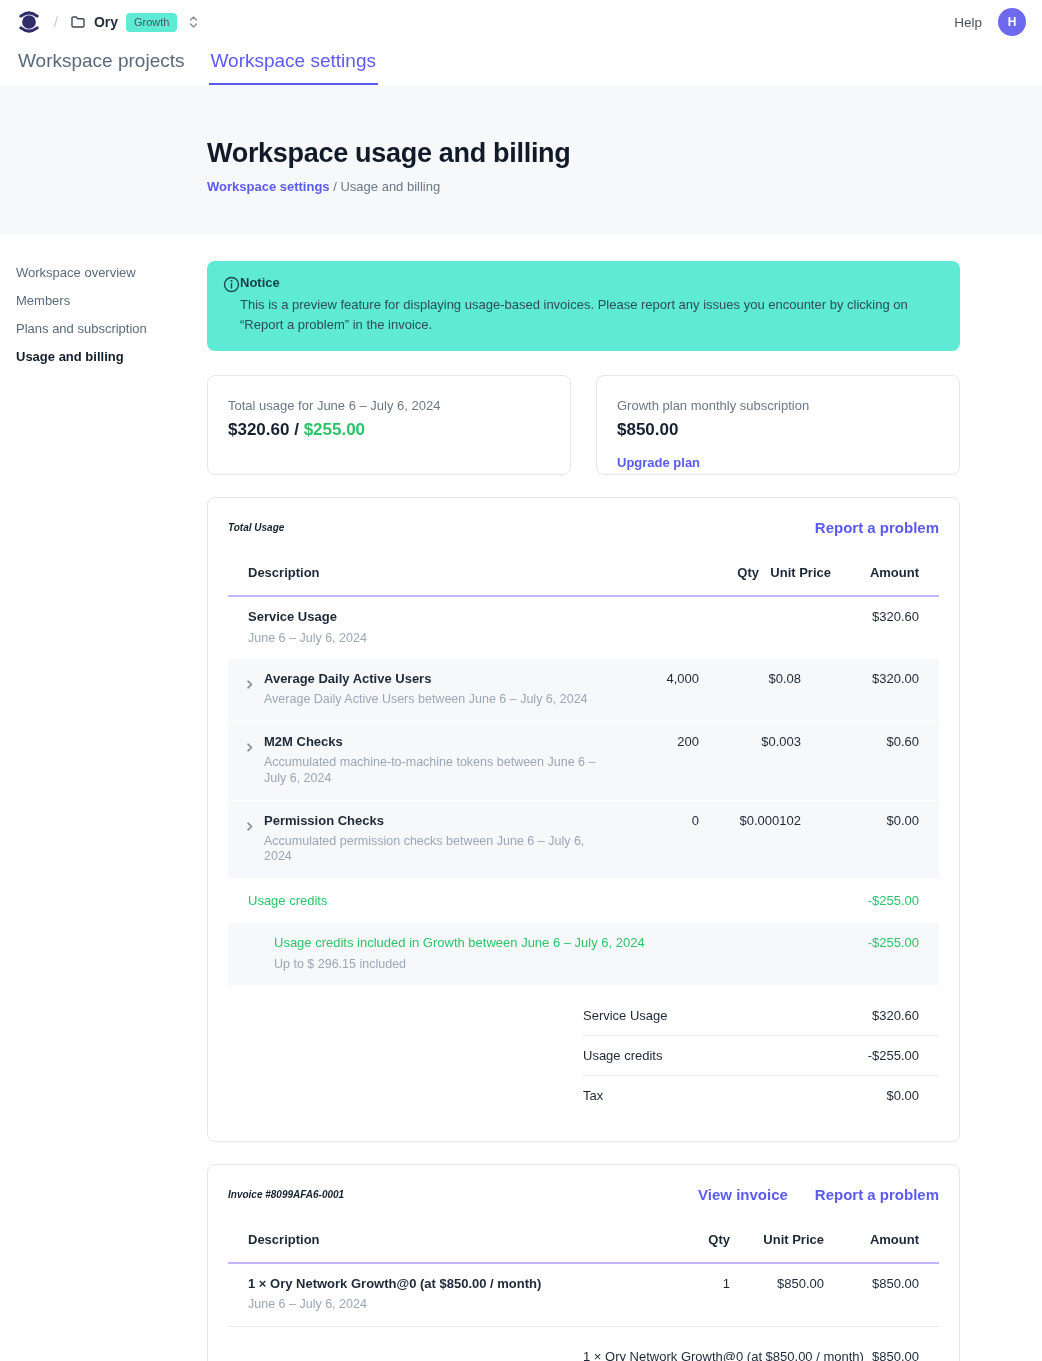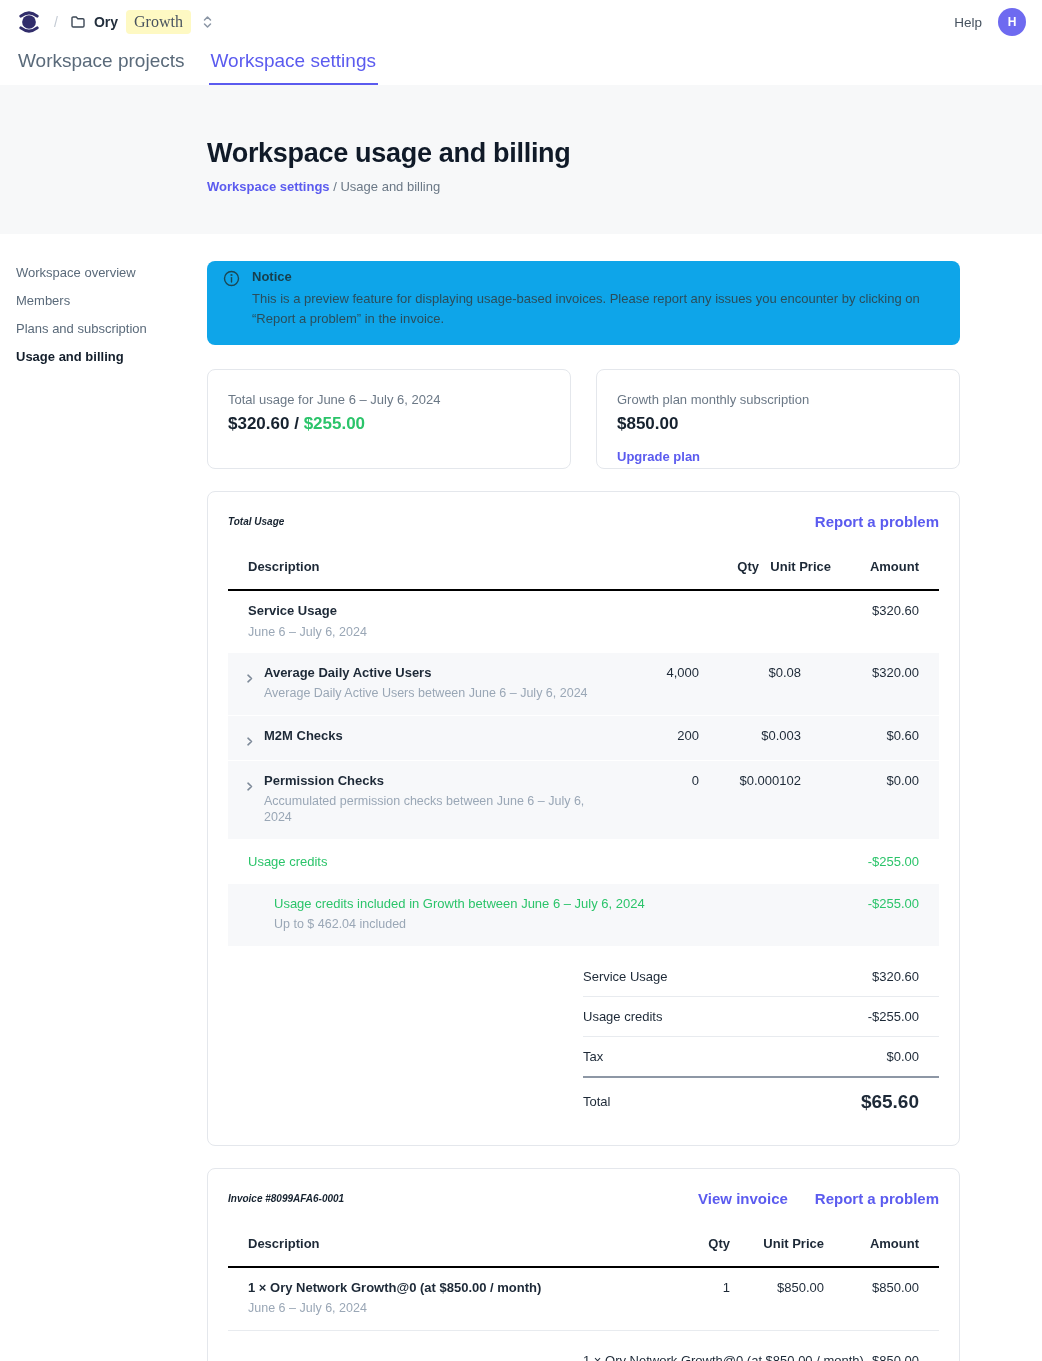--- a/index.html
+++ b/index.html
@@ -12,21 +12,21 @@
   a { text-decoration:none; }
 
   
   .topbar { height:44px; display:flex; align-items:center; justify-content:space-between; padding:0 16px; background:#fff; }
   .tb-left { display:flex; align-items:center; gap:12px; }
   .logo { width:26px; height:26px; display:flex; align-items:center; justify-content:center; cursor:pointer; }
   .tb-sep { color:#c3cad3; font-size:14px; }
   .ws-switch { display:flex; align-items:center; gap:8px; cursor:pointer; }
   .folder-ic { display:flex; }
   .ws-name { font-size:14px; font-weight:600; color:#222e3c; }
-  .badge { background:#fef9c3; color:#49535f; font-size:16px; line-height:1; padding:4px 8px; border-radius:4px;font-family:Liberation Serif, serif; }
+  .badge { background:#5eead4; color:#49535f; font-size:11px; line-height:1; padding:4px 8px; border-radius:4px; }
   .unfold-ic { display:flex; margin-left:2px; }
   .tb-right { display:flex; align-items:center; gap:16px; }
   .help { font-size:13.5px; color:#46525f; cursor:pointer; }
   .avatar { width:28px; height:28px; border-radius:50%; background:#6e6af0; color:#fff;
             font-size:12px; font-weight:700; display:flex; align-items:center; justify-content:center; cursor:pointer; }
 
   
   .tabs { display:flex; gap:22px; padding:0 16px; background:#fff; }
   .tab { background:none; border:none; font-family:inherit; font-size:19px; color:#5a6a7a;
          padding:6px 2px 11px; border-bottom:2px solid transparent; cursor:pointer; }
@@ -40,42 +40,42 @@
   .crumbs .c-sep, .crumbs .c-cur { color:#6b7886; }
 
   
   .main { display:flex; padding:0 82px 16px 16px; }
   .sidenav { width:191px; flex-shrink:0; padding-top:31px; }
   .sidenav .item { font-size:13px; color:#5a6a7a; margin-bottom:13px; cursor:pointer; }
   .sidenav .item.active { color:#131e2b; font-weight:700; }
   .content { width:753px; padding-top:27px; }
 
   
-  .notice { background:#0ea5e9; border-radius:8px; padding:8px 16px 16px; display:flex; gap:12px; }
+  .notice { background:#5eead4; border-radius:8px; padding:14px 16px 16px; display:flex; }
   .notice-icon { margin-top:1px; flex-shrink:0; }
   .notice-title { font-size:13px; font-weight:700; color:#173f4c; margin-bottom:5px; }
   .notice-body { font-size:13px; color:#2a4e5c; line-height:1.55; max-width:688px; }
 
   
   .cards { display:flex; gap:25px; margin-top:24px; }
   .mini-card { flex:1; border:1px solid #e4e7ec; border-radius:8px; padding:22px 20px; height:100px; }
   .mini-label { font-size:13px; color:#6b7886; }
   .mini-value { font-size:17px; font-weight:600; color:#16222f; margin-top:7px; }
   .mini-value .green { color:#2bc46a; }
   .upgrade { display:inline-block; margin-top:15px; font-size:13px; font-weight:600; color:#5b5bef; cursor:pointer; }
 
   
   .inv-card { border:1px solid #e4e7ec; border-radius:8px; margin-top:22px; padding:21px 0 26px; background:#fff; }
   .inv-head { display:flex; justify-content:space-between; align-items:center; padding:0 20px; }
   .inv-title { font-size:10px; font-weight:700; color:#16222f;font-style:italic; }
   .inv-links { display:flex; gap:27px; }
   .inv-link { font-size:15px; font-weight:600; color:#5b5bef; cursor:pointer; }
 
   .table { margin:15px 20px 0; }
-  .t-head { display:flex; padding:14px 0 15px; border-bottom:2px solid #000000; }
+  .t-head { display:flex; padding:14px 0 15px; border-bottom:2px solid #c4b5fd; }
   .t-head > div { font-size:13px; font-weight:600; color:#1d2937; }
   .c-desc { flex:1; padding-left:20px; min-width:0; }
   .c-qty { width:70px; text-align:right; flex-shrink:0; }
   .c-unit { width:72px; text-align:right; flex-shrink:0; }
   .c-amount { width:88px; padding-right:20px; text-align:right; flex-shrink:0; box-sizing:content-box; }
   .table.inv .c-qty { width:50px; }
   .table.inv .c-unit { width:94px; }
   .table.inv .c-amount { width:95px; }
 
   .t-row { display:flex; align-items:flex-start; padding:12px 0 13px; font-size:13px; color:#1d2937; }
@@ -236,20 +236,21 @@
 
             <div class="t-row child">
               <div class="c-desc">
                 <span class="chev">
                   <svg width="11" height="11" viewBox="0 0 11 11" fill="none" stroke="#7e8a99" stroke-width="1.6" stroke-linecap="round" stroke-linejoin="round">
                     <path d="M4 2.2 L7.5 5.5 L4 8.8"></path>
                   </svg>
                 </span>
                 <span>
                   <div class="row-title">M2M Checks</div>
+                  <div class="row-sub">Accumulated machine-to-machine tokens between June 6 – July 6, 2024</div>
                 </span>
               </div>
               <div class="c-qty">200</div>
               <div class="c-unit">$0.003</div>
               <div class="c-amount">$0.60</div>
             </div>
 
             <div class="t-row child">
               <div class="c-desc">
                 <span class="chev">
@@ -277,21 +278,21 @@
               </div>
 
               <div class="c-amount">-$255.00</div>
             </div>
 
             <div class="t-row credit-child">
               <div class="c-desc">
                 
                 <span>
                   <div class="row-title">Usage credits included in Growth between June 6 – July 6, 2024</div>
-                  <div class="row-sub">Up to $ 462.04 included</div>
+                  <div class="row-sub">Up to $ 296.15 included</div>
                 </span>
               </div>
 
               <div class="c-amount">-$255.00</div>
             </div>
           </div>
       </div>
       <div class="summary">
 
           <div class="s-row">
@@ -302,24 +303,20 @@
           <div class="s-row">
             <span class="s-label">Usage credits</span>
             <span class="s-val">-$255.00</span>
           </div>
 
           <div class="s-row">
             <span class="s-label">Tax</span>
             <span class="s-val">$0.00</span>
           </div>
 
-          <div class="s-row total">
-            <span class="s-label">Total</span>
-            <span class="s-val">$65.60</span>
-          </div>
         </div>
     </div>
 
     <div class="inv-card">
       <div class="inv-head">
         <span class="inv-title">Invoice #8099AFA6-0001</span>
         <span class="inv-links">
           <a href="#" class="inv-link">View invoice</a>
           <a href="#" class="inv-link">Report a problem</a>
         </span>

